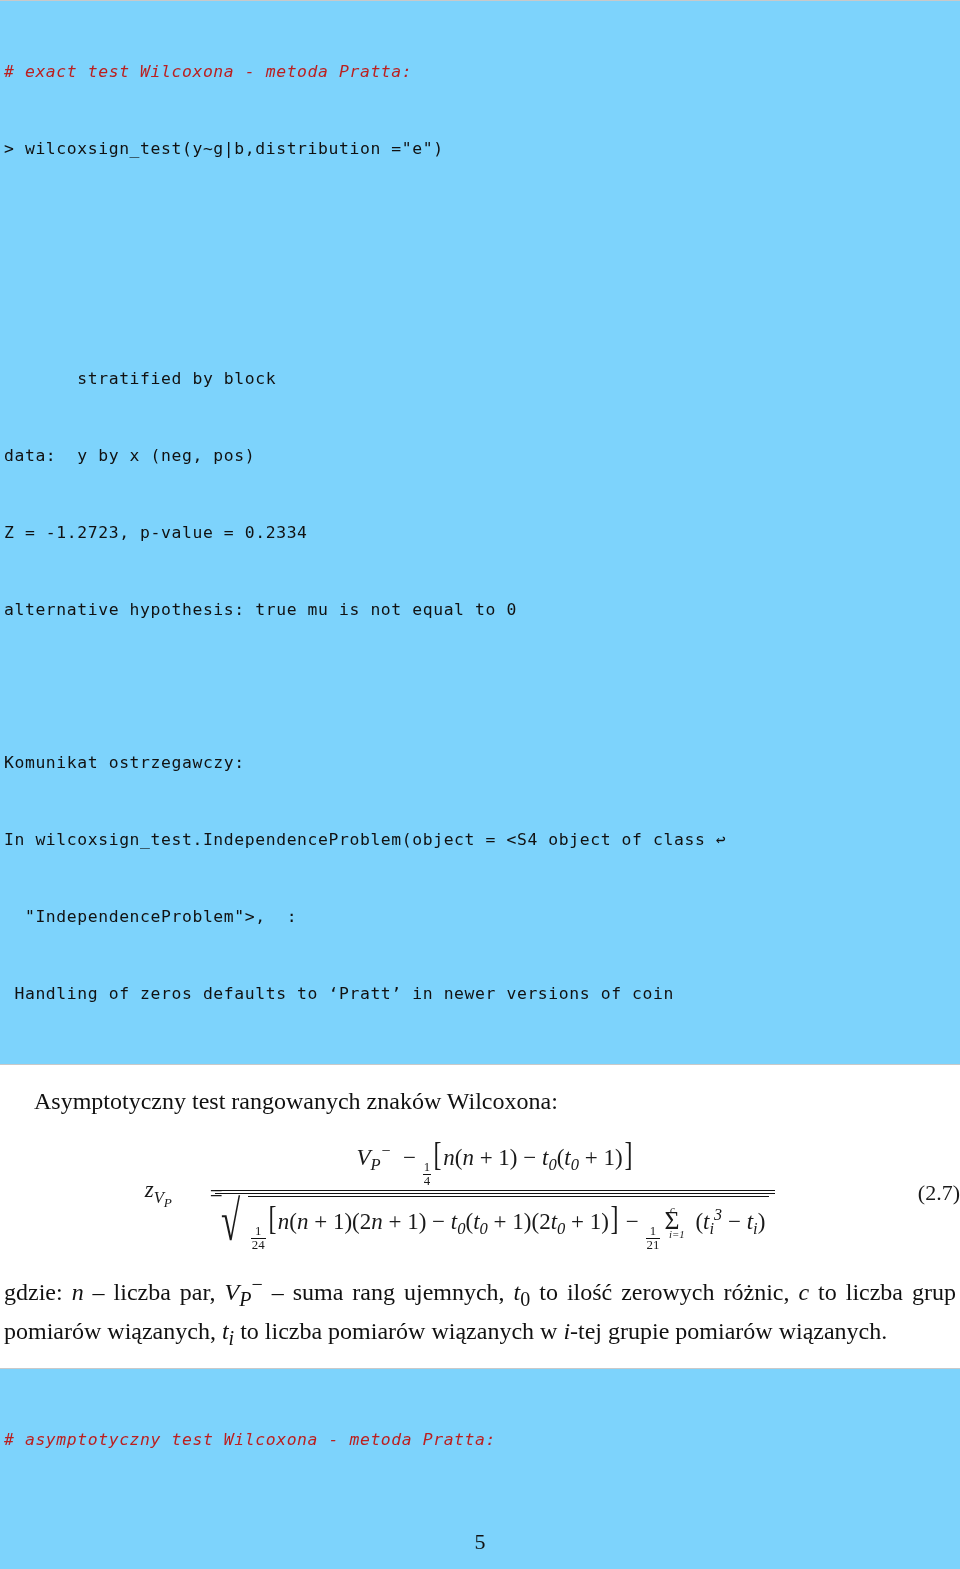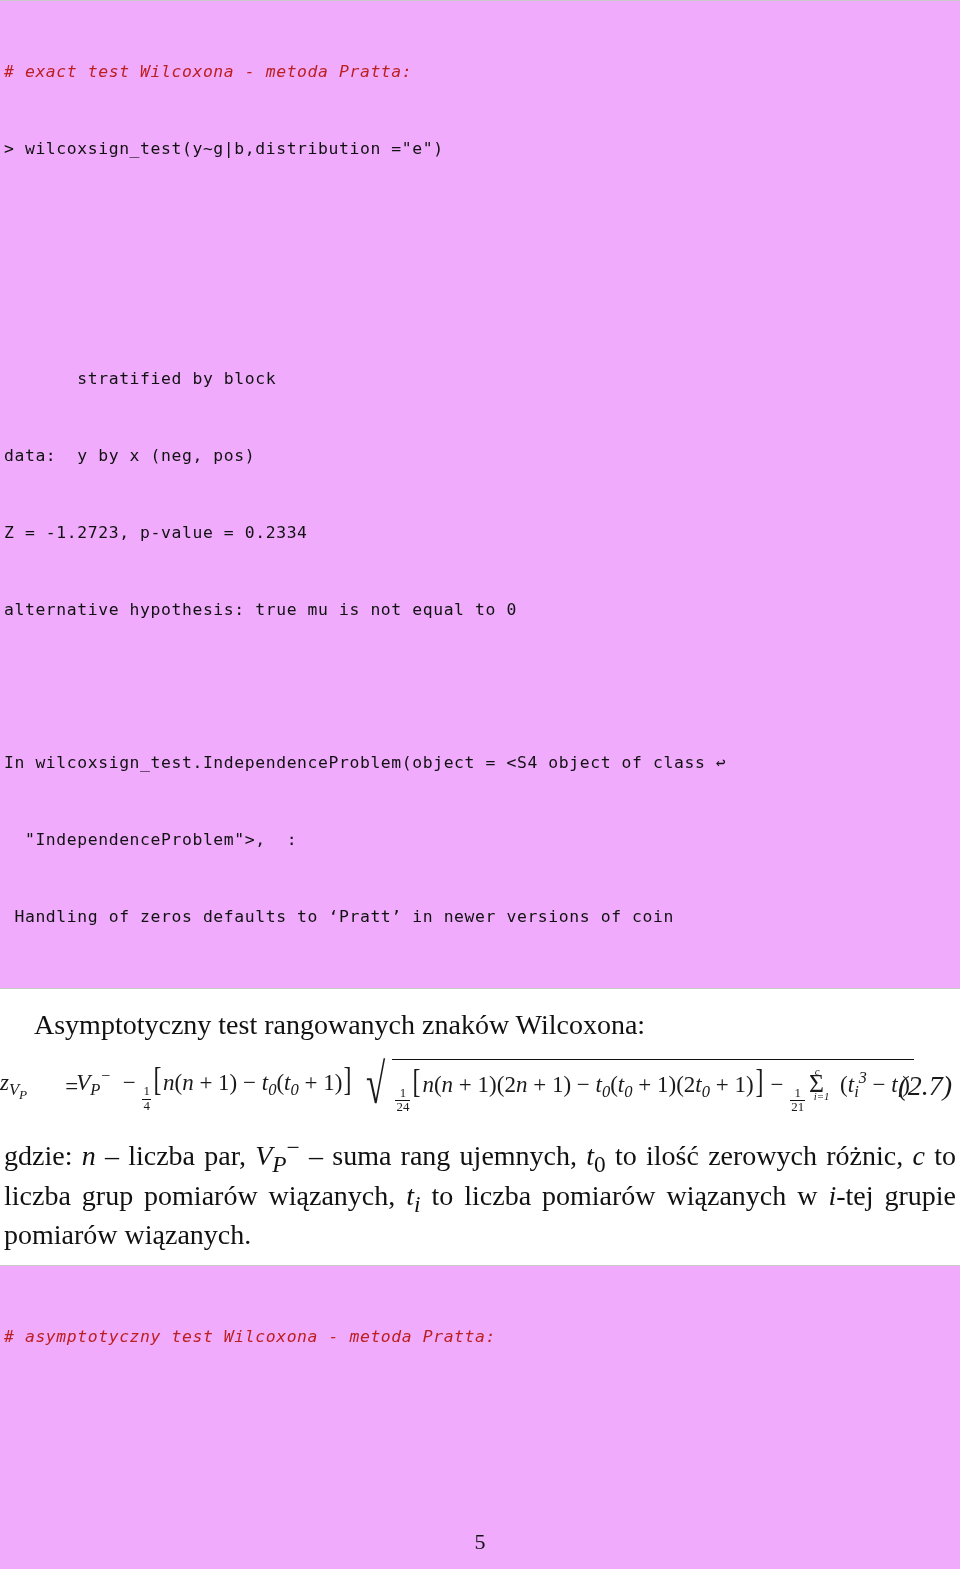--- a/index.html
+++ b/index.html
@@ -18,21 +18,21 @@
 
   .page {
     width: 960px;
     height: 1569px;
     position: relative;
     box-sizing: border-box;
   }
 
   
   .codeblock {
-    background: #f0abfc;
+    background: #7dd3fc;
     border-top: 1.5px solid #c9c9c9;
     border-bottom: 1.5px solid #c9c9c9;
     font-family: "DejaVu Sans Mono", "Liberation Mono", monospace;
     font-size: 16.4px;
     line-height: 25.6px;
     letter-spacing: 0.6px;
     color: #111111;
     padding: 7px 0 7px 0;
     white-space: pre;
     box-sizing: border-box;
@@ -48,46 +48,45 @@
   }
   .comment {
     color: #bb1f1f;
     font-style: italic;
     font-family: "DejaVu Sans Mono", "Liberation Mono", monospace;
   }
 
   
   .prose {
     font-family: "Liberation Serif", "DejaVu Serif", serif;
-    font-size: 28px;
+    font-size: 24px;
     line-height: 32px;
     color: #111111;
     padding: 0 4px;
     text-align: justify;
   }
   .prose.indent { text-indent: 30px; }
   .gap-sm { height: 14px; }
   .gap-md { height: 20px; }
 
   
   .mathrow {
     position: relative;
     display: flex;
     align-items: center;
     justify-content: center;
     padding: 16px 0 14px 0;
     font-family: "Liberation Serif", "DejaVu Serif", serif;
   }
   .eqlabel {
     position: absolute;
-    right: 8px;
+    right: 0;
     top: 50%;
     transform: translateY(-50%);
-    font-size: 28px;
-    font-style: italic;
+    font-size: 22px;
   }
   .lhs {
     font-size: 23px;
     font-style: italic;
     white-space: nowrap;
     margin-right: 6px;
     position: relative;
     left: -22px;
   }
   .lhs .sub {
@@ -97,21 +96,21 @@
     text-align: right;
   }
   .lhs .sub .sub2 {
     font-size: 0.8em;
     vertical-align: -0.28em;
   }
   .eq { font-size: 23px; margin: 0 10px; font-style: normal; }
 
   .frac {
     display: inline-flex;
-    flex-direction: row;
+    flex-direction: column;
     align-items: center;
     position: relative;
     left: -18px;
   }
   .frac .num,
   .frac .den {
     white-space: nowrap;
     font-size: 23px;
     font-style: italic;
     padding: 2px 6px;
@@ -199,20 +198,21 @@
   <div class="codeblock">
     <span class="ln comment"># exact test Wilcoxona - metoda Pratta:</span>
     <span class="ln">&gt; wilcoxsign_test(y~g|b,distribution ="e")</span>
     <span class="ln blank"> </span>
     <span class="ln blank"> </span>
     <span class="ln">       stratified by block</span>
     <span class="ln">data:  y by x (neg, pos)</span>
     <span class="ln">Z = -1.2723, p-value = 0.2334</span>
     <span class="ln">alternative hypothesis: true mu is not equal to 0</span>
     <span class="ln blank"> </span>
+    <span class="ln">Komunikat ostrzegawczy:</span>
     <span class="ln">In wilcoxsign_test.IndependenceProblem(object = &lt;S4 object of class ↩</span>
     <span class="ln">  "IndependenceProblem"&gt;,  :</span>
     <span class="ln"> Handling of zeros defaults to ‘Pratt’ in newer versions of coin</span>
   </div>
 
   <div class="gap-md"></div>
 
   <div class="prose indent">Asymptotyczny test rangowanych znaków Wilcoxona:</div>
 
   <div class="mathrow">

